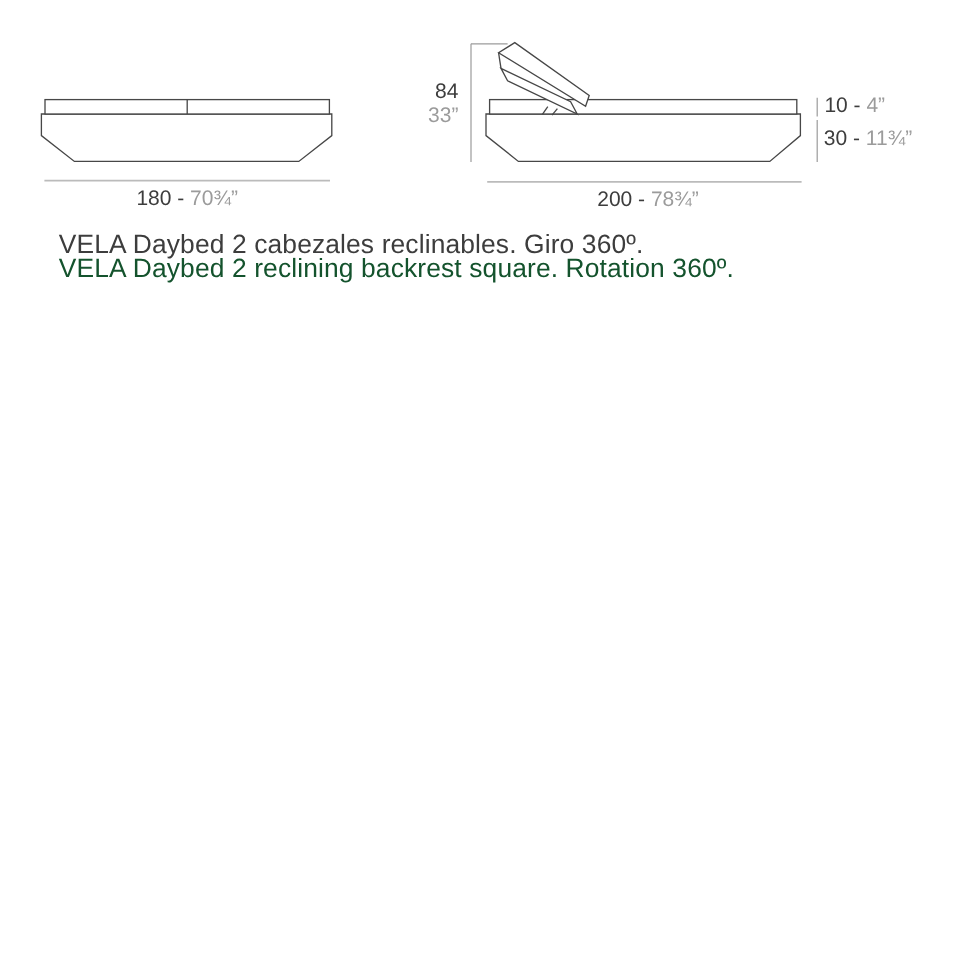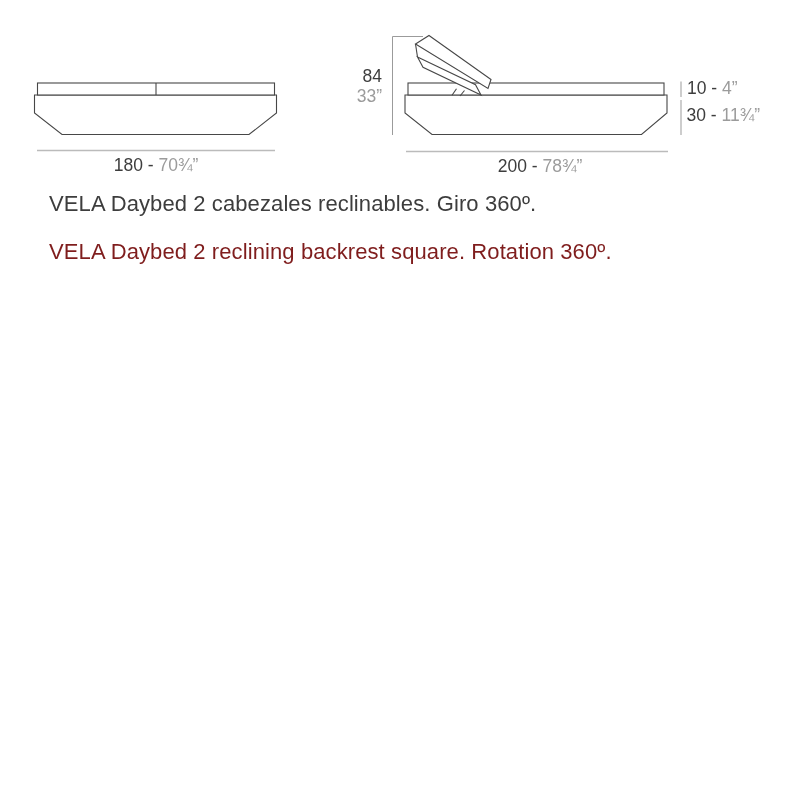--- a/index.html
+++ b/index.html
@@ -27,21 +27,21 @@
   .caption {
     position: absolute;
     left: 49px;
     top: 194px;
     font-size: 22px;
     line-height: 20px;
     letter-spacing: 0.1px;
     white-space: nowrap;
   }
   .caption .line-es { color: #3d3d3d; }
-  .caption .line-en { color: #7f1d1d; margin-top: 28px; }
+  .caption .line-en { color: #14532d; }
 </style>
 </head>
 <body>
 
 <div class="page">
 
   <svg class="drawing-svg" width="800" height="800" viewBox="0 0 800 800" fill="none" stroke-linecap="butt" stroke-linejoin="miter">
 
     <g stroke="#474747" stroke-width="1.1">
 

